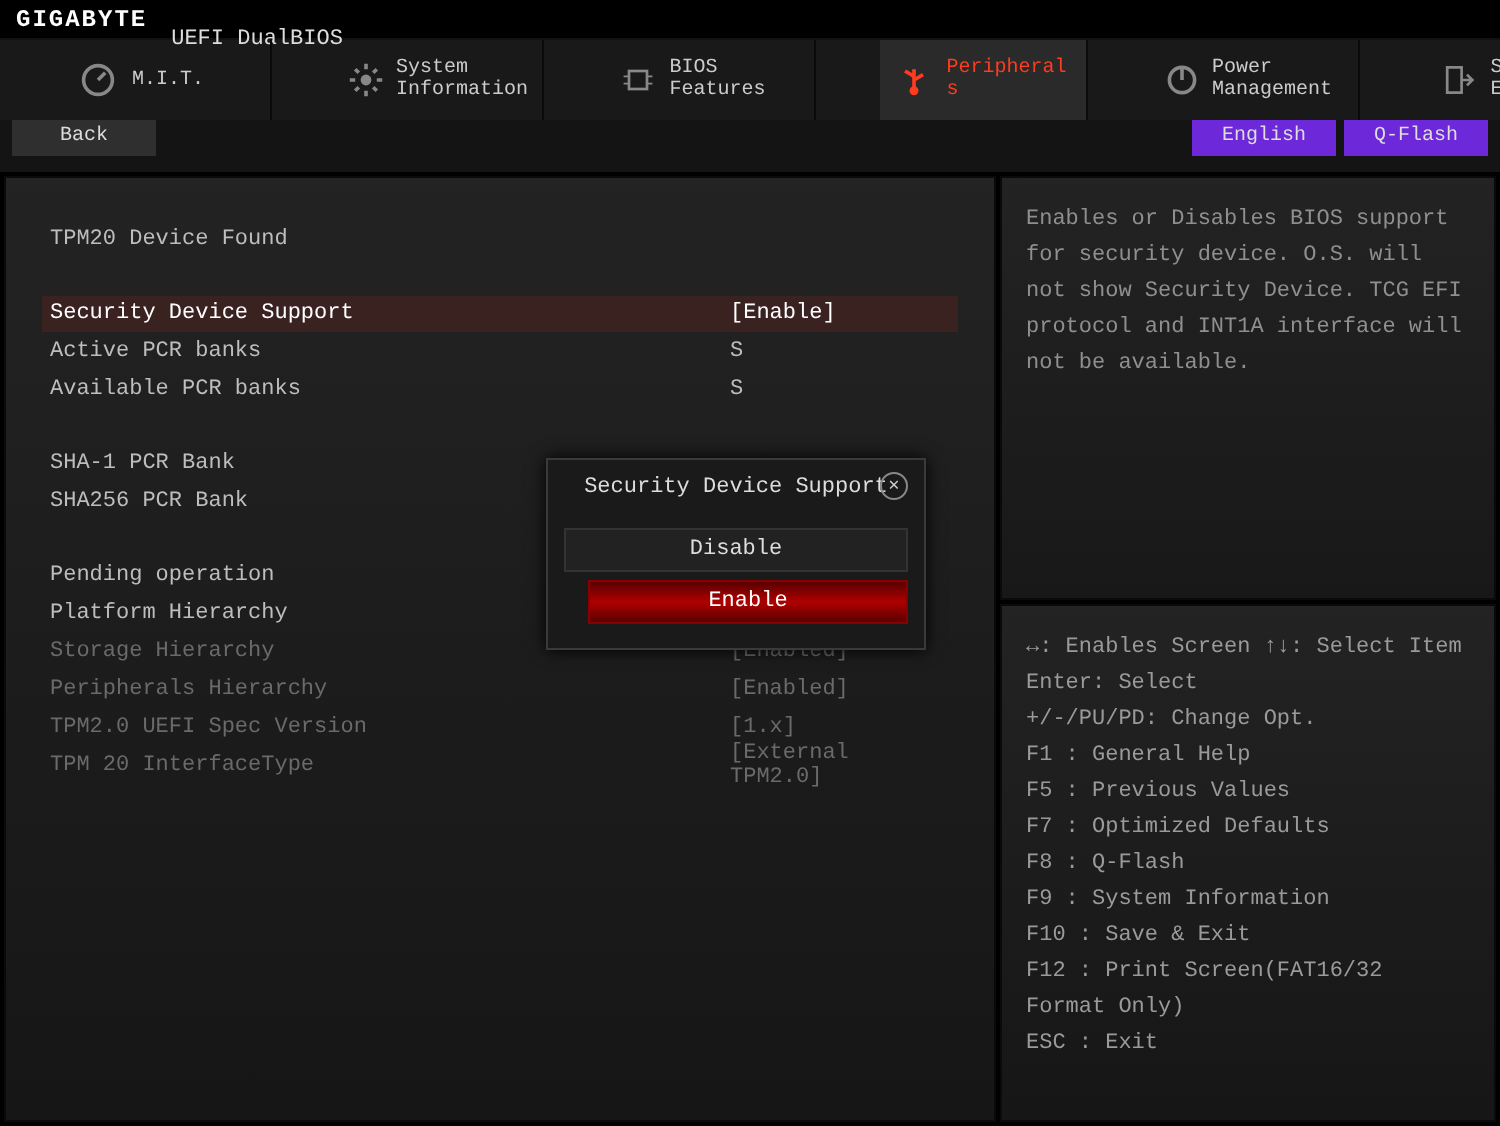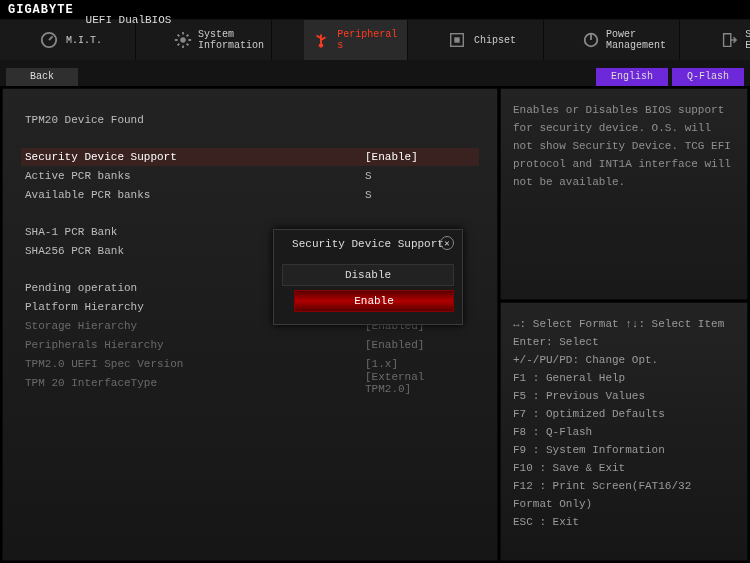--- a/index.html
+++ b/index.html
@@ -10,21 +10,21 @@
 .topbar .bios-label { margin-left:12px; color:#ddd; font-size:11px;margin-top:21px; }
 
 .tabs { height:40px; background:#191919; display:flex; }
 .tab { flex:0 0 104px; display:flex; align-items:center; padding:4px 6px; border-right:1px solid #0a0a0a; cursor:pointer;margin-left:32px; }
 .tab .icon { width:22px; height:22px; margin-right:6px; display:flex; align-items:center; justify-content:center; }
 .tab .label { color:#ccc; font-size:10px; line-height:11px; word-break:break-word; }
 .tab.active { background:#2a2a2a; }
 .tab.active .label { color:#ff3c1f; }
 .tab.active .icon svg * { stroke:#ff3c1f; fill:#ff3c1f; }
 
-.subbar { height:26px; background:#141414; display:flex; align-items:flex-end; padding:0 6px; }
+.subbar { height:26px; background:#141414; display:flex; align-items:flex-start; padding:0 6px; }
 .back-btn { width:72px; height:18px; background:#2f2f2f; color:#ddd; text-align:center; line-height:18px; font-size:10px; cursor:pointer; }
 .spacer { flex:1; }
 .subbtn { width:72px; height:18px; background:#6d28d9; color:#ddd; text-align:center; line-height:18px; font-size:10px; margin-left:4px; cursor:pointer; }
 
 .body { display:flex; height:477px; }
 .main { flex:1; background:linear-gradient(180deg,#232323 0%,#161616 100%); padding:22px 18px; position:relative; border:1px solid #0a0a0a; margin:2px 2px 2px 2px; }
 .row { display:flex; height:18px; align-items:center; margin-bottom:1px; padding:0 4px; }
 .row .name { width:340px; color:#bdbdbd; font-size:11px; }
 .row .val { width:110px; color:#bdbdbd; font-size:11px; }
 .row.sel { background:#3a2220; }
@@ -63,39 +63,42 @@
   </div>
   <div class="tab">
     <span class="icon">
         <svg width="18" height="18" viewBox="0 0 20 20">
           <circle cx="10" cy="10" r="3" fill="#888"></circle>
           <path d="M10 1v3M10 16v3M1 10h3M16 10h3M4 4l2 2M14 14l2 2M16 4l-2 2M4 16l2-2" stroke="#888" stroke-width="2"></path>
         </svg>
       </span>
     <span class="label">System Information</span>
   </div>
+  <div class="tab">
+    <span class="icon">
+        <svg width="18" height="18" viewBox="0 0 20 20">
+          <rect x="5" y="5" width="10" height="10" fill="none" stroke="#888" stroke-width="1.5"></rect>
+          <line x1="2" y1="8" x2="5" y2="8" stroke="#888"></line>
+          <line x1="2" y1="12" x2="5" y2="12" stroke="#888"></line>
+          <line x1="15" y1="8" x2="18" y2="8" stroke="#888"></line>
+          <line x1="15" y1="12" x2="18" y2="12" stroke="#888"></line>
+        </svg>
+      </span>
+    <span class="label">BIOS Features</span>
+  </div>
   <div class="tab active">
     <span class="icon">
         <svg width="18" height="18" viewBox="0 0 20 20">
           <circle cx="10" cy="16" r="2" fill="#ff3c1f"></circle>
           <line x1="10" y1="4" x2="10" y2="14" stroke="#ff3c1f" stroke-width="2"></line>
           <line x1="10" y1="8" x2="5" y2="5" stroke="#ff3c1f" stroke-width="2"></line>
           <line x1="10" y1="10" x2="15" y2="7" stroke="#ff3c1f" stroke-width="2"></line>
         </svg>
       </span>
     <span class="label">Peripherals</span>
-  </div>
-  <div class="tab">
-    <span class="icon">
-        <svg width="18" height="18" viewBox="0 0 20 20">
-          <rect x="3" y="3" width="14" height="14" fill="none" stroke="#888" stroke-width="1.5"></rect>
-          <rect x="7" y="7" width="6" height="6" fill="#888"></rect>
-        </svg>
-      </span>
-    <span class="label">Chipset</span>
   </div>
   <div class="tab">
     <span class="icon">
         <svg width="18" height="18" viewBox="0 0 20 20">
           <circle cx="10" cy="10" r="7" fill="none" stroke="#888" stroke-width="2"></circle>
           <line x1="10" y1="3" x2="10" y2="10" stroke="#888" stroke-width="2"></line>
         </svg>
       </span>
     <span class="label">Power Management</span>
   </div>
@@ -181,21 +184,21 @@
           <div class="popup-opt">Disable</div>
           <div class="popup-opt hot">Enable</div>
         </div>
     </div>
   </div>
 
   <div class="side">
     <div class="help">Enables or Disables BIOS support for security device. O.S. will not show Security Device. TCG EFI protocol and INT1A interface will not be available.</div>
     <div class="keys">
         <div id="keylines">
-          <div>↔: Select Format  ↑↓: Select Item</div>
+          <div>↔: Enables Screen  ↑↓: Select Item</div>
           <div>Enter: Select</div>
           <div>+/-/PU/PD: Change Opt.</div>
           <div>F1  : General Help</div>
           <div>F5  : Previous Values</div>
           <div>F7  : Optimized Defaults</div>
           <div>F8  : Q-Flash</div>
           <div>F9  : System Information</div>
           <div>F10 : Save &amp; Exit</div>
           <div>F12 : Print Screen(FAT16/32 Format Only)</div>
           <div>ESC : Exit</div>

